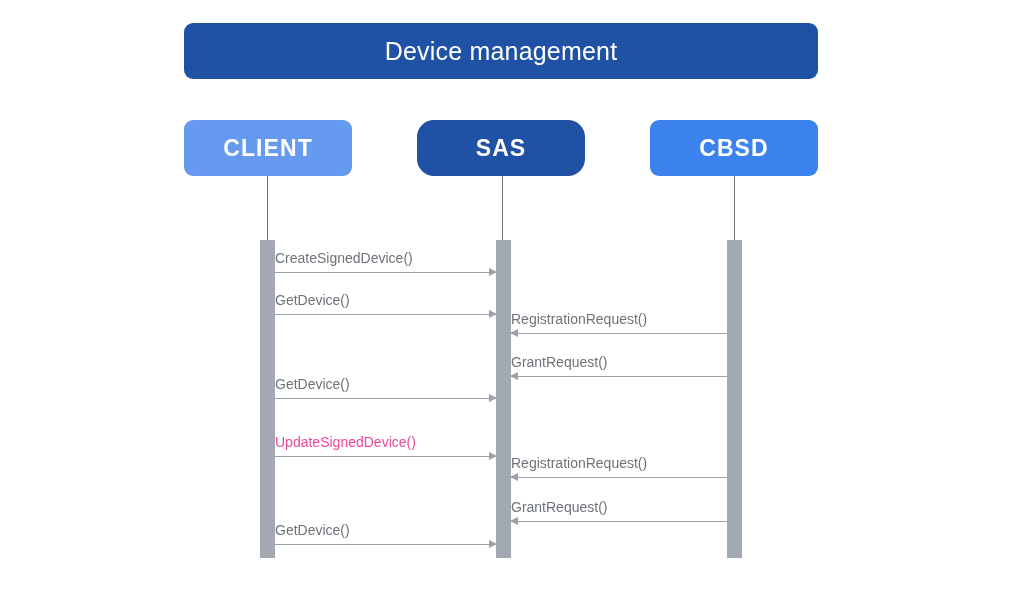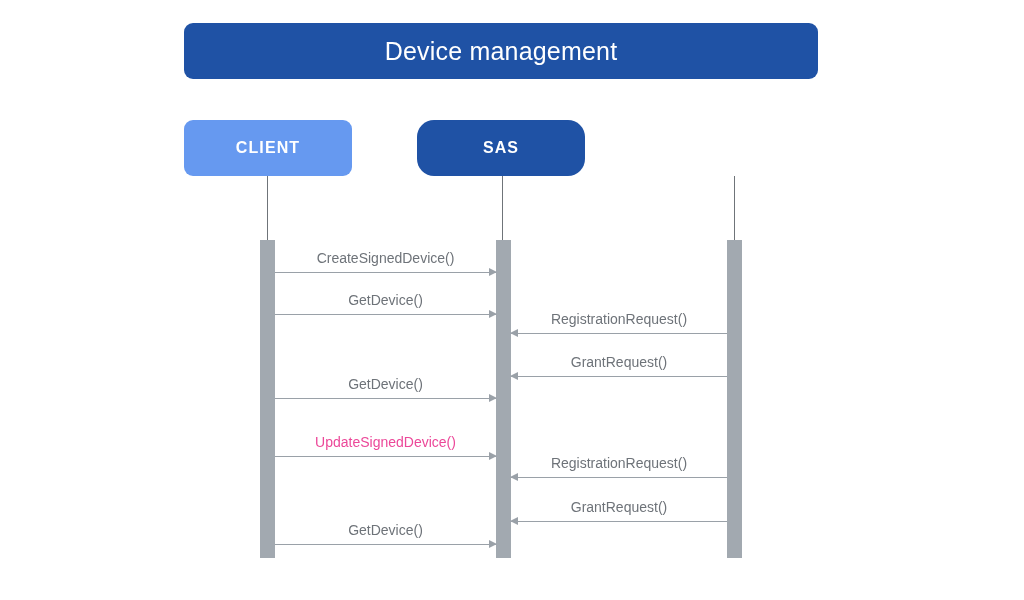--- a/index.html
+++ b/index.html
@@ -47,21 +47,21 @@
     top: 120px;
     width: 168px;
     height: 56px;
     border-radius: 9px;
     display: flex;
     align-items: center;
     justify-content: center;
   }
   .participant .participant-label {
     color: #ffffff;
-    font-size: 16px;
+    font-size: 23px;
     font-weight: bold;
     letter-spacing: 1.1px;
     line-height: 1;
   }
   .p-client { left: 184px;  background: #6699f0; }
   .p-sas    { left: 417px;  background: #1f52a5; border-radius: 17px; }
   .p-cbsd   { left: 650px;  background: #3b82ef; }
 
   
   .lifeline {
@@ -114,21 +114,20 @@
   }
   .message.dir-left .msg-head {
     left: -1px;
     border-right: 8px solid #9aa1a8;
   }
   .message .msg-label {
     position: absolute;
     bottom: 6px;
     left: 0;
     width: 100%;
-    text-align: center;
     color: #6e7379;
     font-size: 14px;
     font-weight: 400;
     line-height: 1.1;
     white-space: nowrap;
   }
 </style>
 </head>
 <body>
 
@@ -137,20 +136,23 @@
   <div class="title-banner">
     <span class="title-text">Device management</span>
   </div>
 
   <div class="participant p-client">
     <span class="participant-label">CLIENT</span>
   </div>
   <div class="participant p-sas">
     <span class="participant-label">SAS</span>
   </div>
+  <div class="participant p-cbsd">
+    <span class="participant-label">CBSD</span>
+  </div>
 
   <div class="lifeline ll-client"></div>
   <div class="lifeline ll-sas"></div>
   <div class="lifeline ll-cbsd"></div>
 
   <div class="activation act-client"></div>
   <div class="activation act-sas"></div>
   <div class="activation act-cbsd"></div>
 
   <div id="messages-layer">

